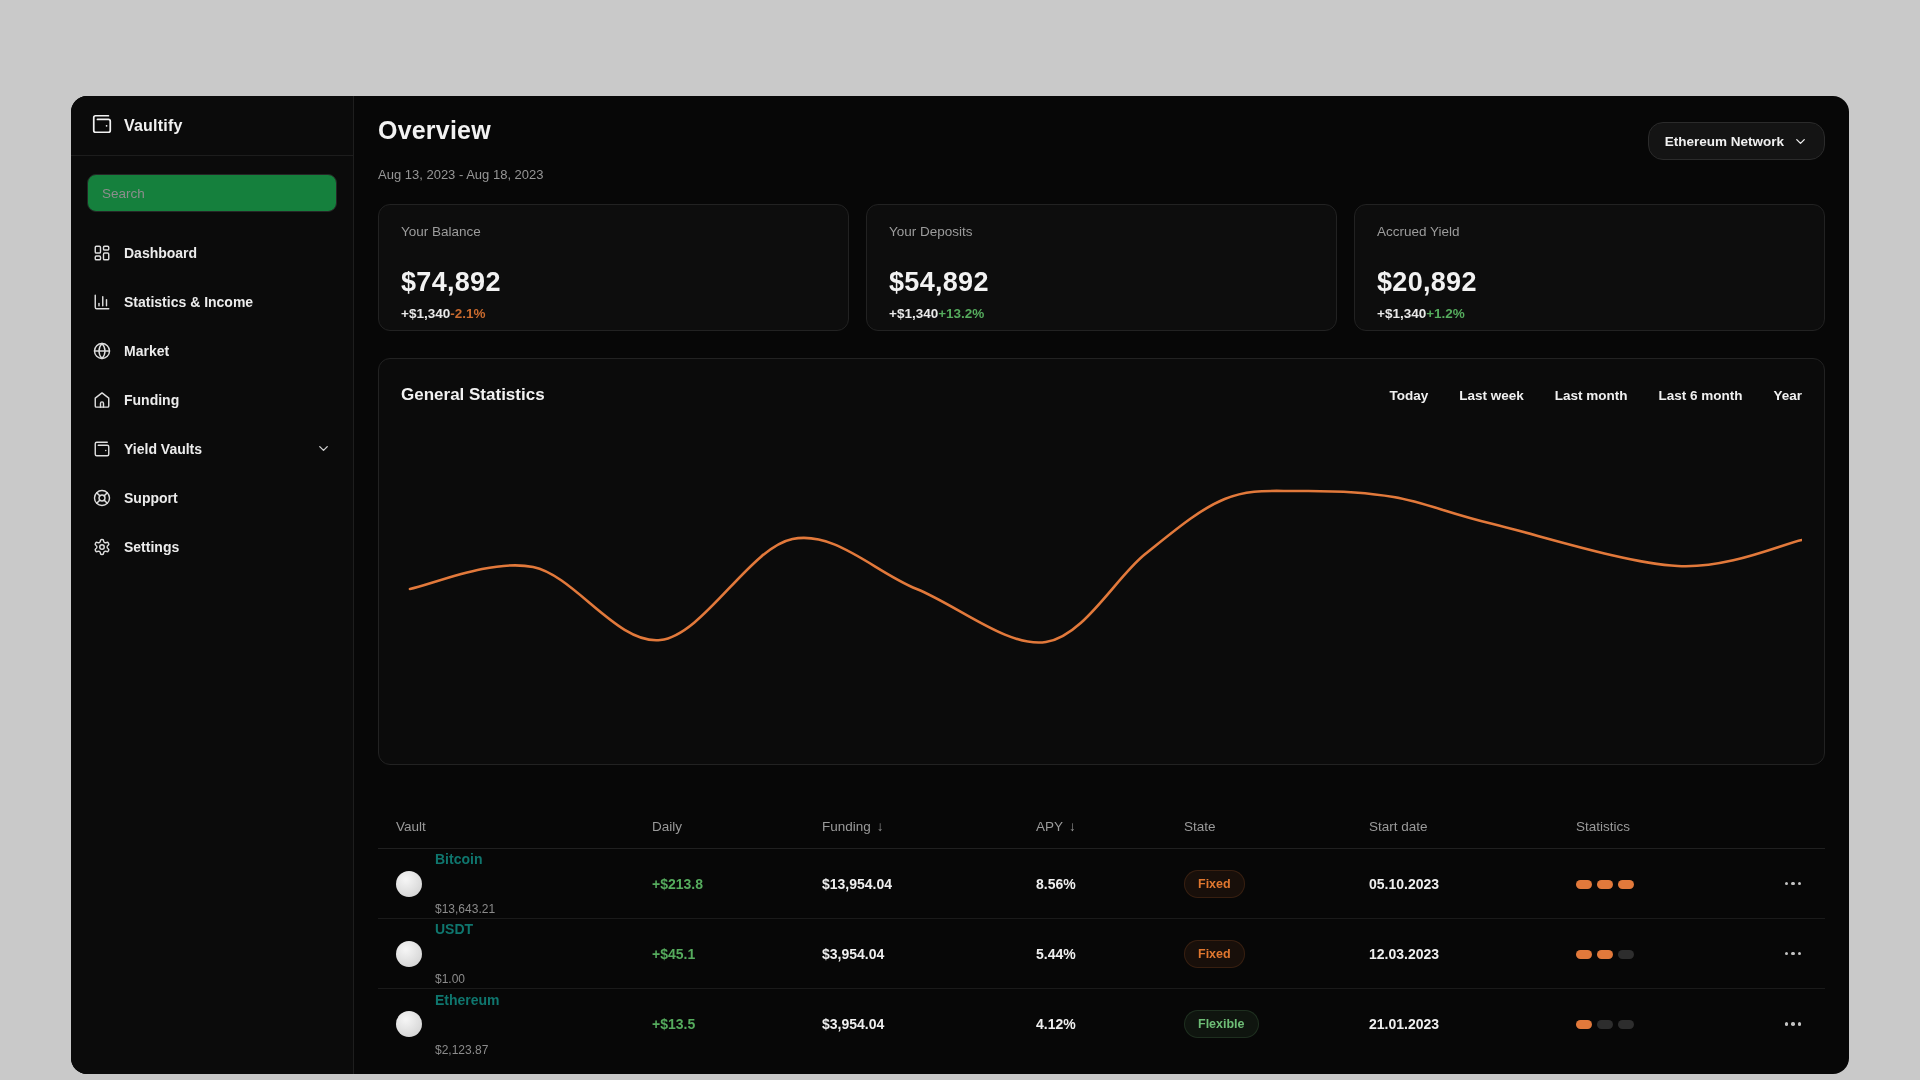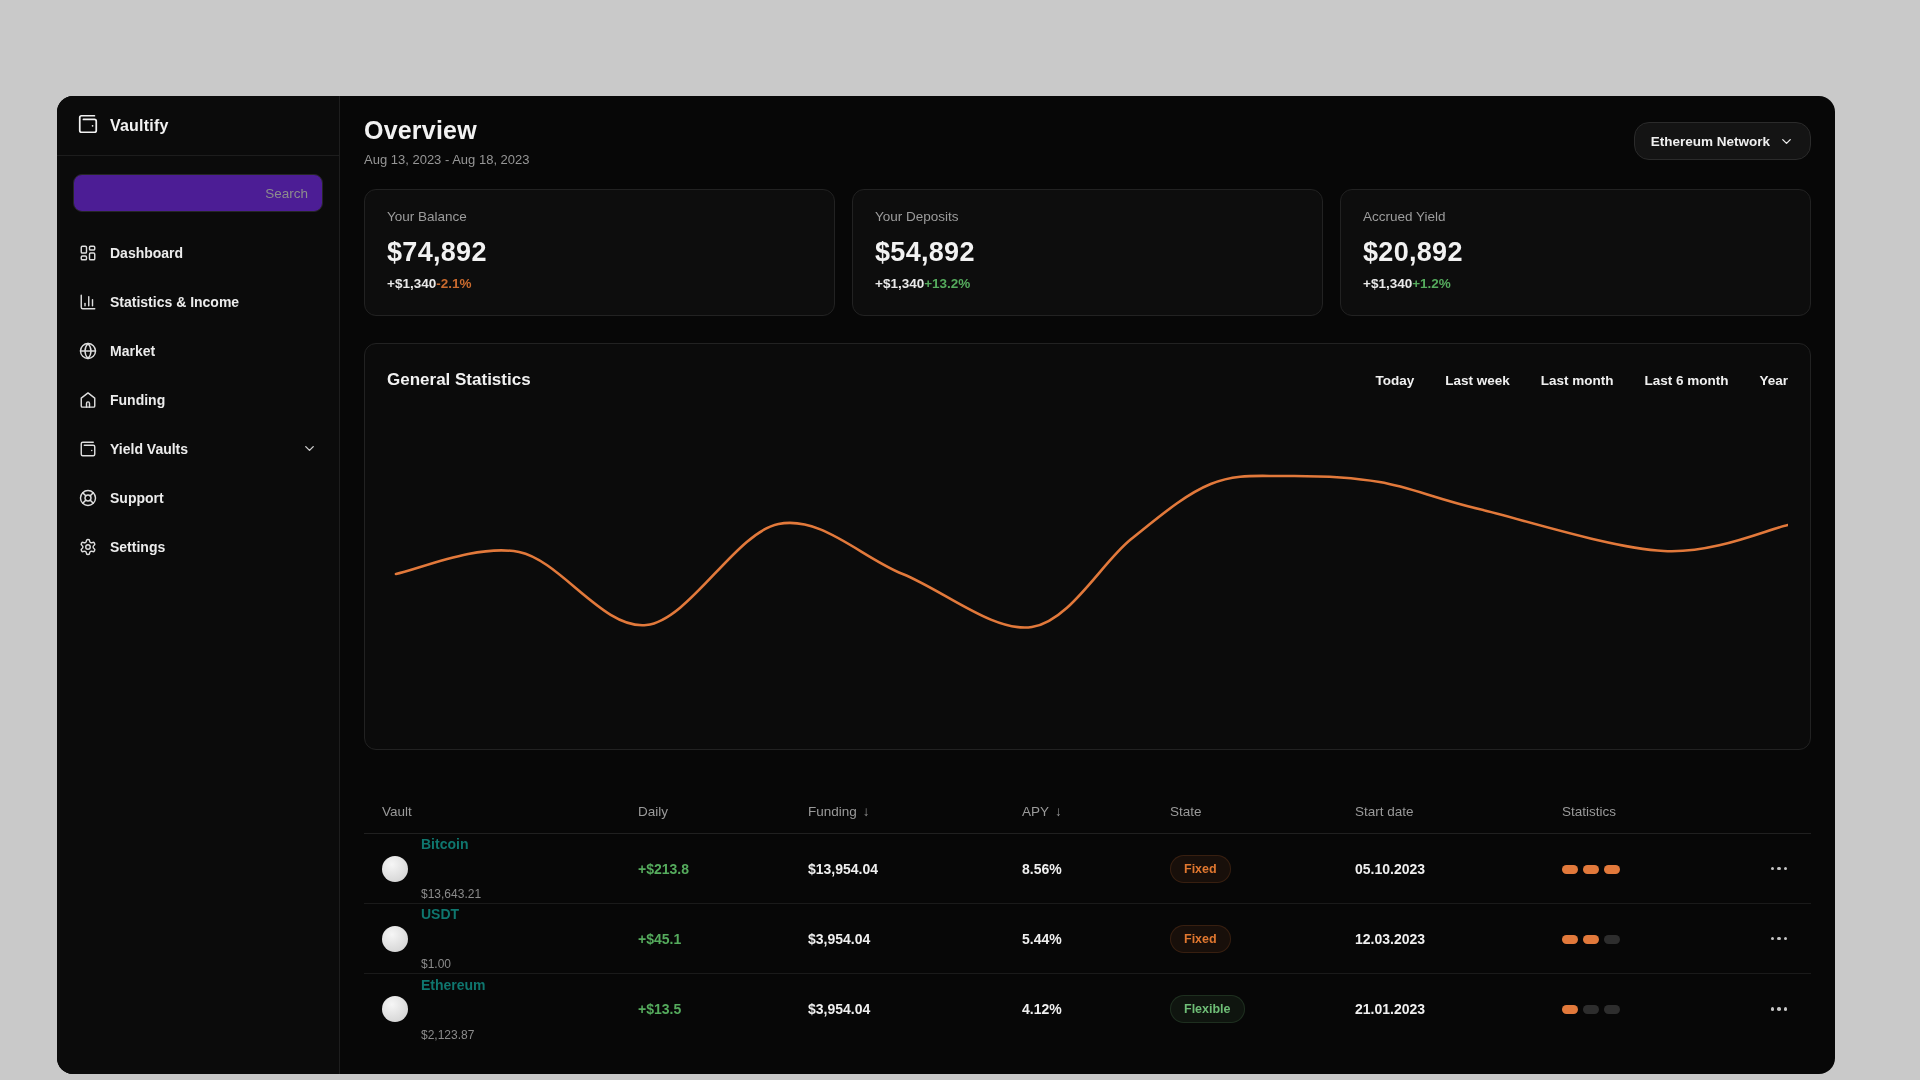--- a/index.html
+++ b/index.html
@@ -4,59 +4,59 @@
 <style>
   * { margin:0; padding:0; box-sizing:border-box; }
   html,body { width:1920px; height:1080px; }
   body {
     background:#c9c9c9;
     font-family:"Liberation Sans", sans-serif;
     color:#f2f2f2;
     overflow:hidden;
   }
   .app-card {
-    position:absolute; left:57px; top:96px; width:1778px; height:978px;
+    position:absolute; left:71px; top:96px; width:1778px; height:978px;
     background:#070707; border-radius:16px; overflow:hidden;
     display:flex;
   }
   
   .sidebar { width:283px; background:#0b0b0b; border-right:1px solid #1e1e1e; flex-shrink:0; }
   .logo-row { height:60px; display:flex; align-items:center; gap:11px; padding:0 20px; border-bottom:1px solid #1d1d1d; }
   .logo-row .brand { font-size:16px; font-weight:700; letter-spacing:.2px; }
   .search-wrap { margin:18px 16px 10px; }
   .search-input {
-    width:100%; height:38px; background:#4c1d95; border:1px solid #262626; border-radius:9px;
-    color:#c9c9c9; font-family:"Liberation Sans",sans-serif; font-size:13.5px; padding:0 14px; outline:none;text-align:right;
+    width:100%; height:38px; background:#15803d; border:1px solid #262626; border-radius:9px;
+    color:#c9c9c9; font-family:"Liberation Sans",sans-serif; font-size:13.5px; padding:0 14px; outline:none;
   }
   .search-input::placeholder { color:#8d8d8d; }
   .nav { padding:6px 16px; }
   .nav-item {
     height:49px; display:flex; align-items:center; gap:13px; padding:0 6px;
     font-size:14px; font-weight:600; color:#ececec; cursor:pointer; border-radius:8px;
   }
   .nav-item .nicon { display:flex; color:#dedede; }
   .nav-item .spacer { flex:1; }
   
   .main { flex:1; padding:0 24px; position:relative; }
   .main-header { padding-top:20px; display:flex; justify-content:space-between; align-items:flex-start; }
   .page-title { font-size:25px; font-weight:700; letter-spacing:.2px; }
-  .date-range { margin-top:7px; font-size:13px; color:#969696; }
+  .date-range { margin-top:22px; font-size:13px; color:#969696; }
   .network-btn {
     margin-top:6px; height:38px; display:flex; align-items:center; gap:9px; padding:16px 16px;
     background:#141414; border:1px solid #2b2b2b; border-radius:15px;
     font-size:13.5px; font-weight:600; color:#f0f0f0; cursor:pointer;
   }
   
   .cards-row { margin-top:22px; display:flex; gap:17px; }
   .stat-card {
     flex:1; height:127px; background:#0d0d0d; border:1px solid #222222; border-radius:12px;
     padding:19px 22px;
   }
   .stat-label { font-size:13.5px; color:#9c9c9c; }
-  .stat-value { margin-top:13px; font-size:27px; font-weight:700; letter-spacing:.3px; }
+  .stat-value { margin-top:28px; font-size:27px; font-weight:700; letter-spacing:.3px; }
   .stat-change { margin-top:8px; font-size:13.5px; font-weight:600; display:flex; }
   .stat-change .amount { color:#e9e9e9; }
   .pct[data-trend="up"] { color:#55ab5d; }
   .pct[data-trend="down"] { color:#c96a2e; }
   
   .chart-panel {
     margin-top:27px; height:407px; background:#0b0b0b; border:1px solid #222222; border-radius:12px;
     padding:26px 22px 0; position:relative;
   }
   .chart-head { display:flex; justify-content:space-between; align-items:center; }

